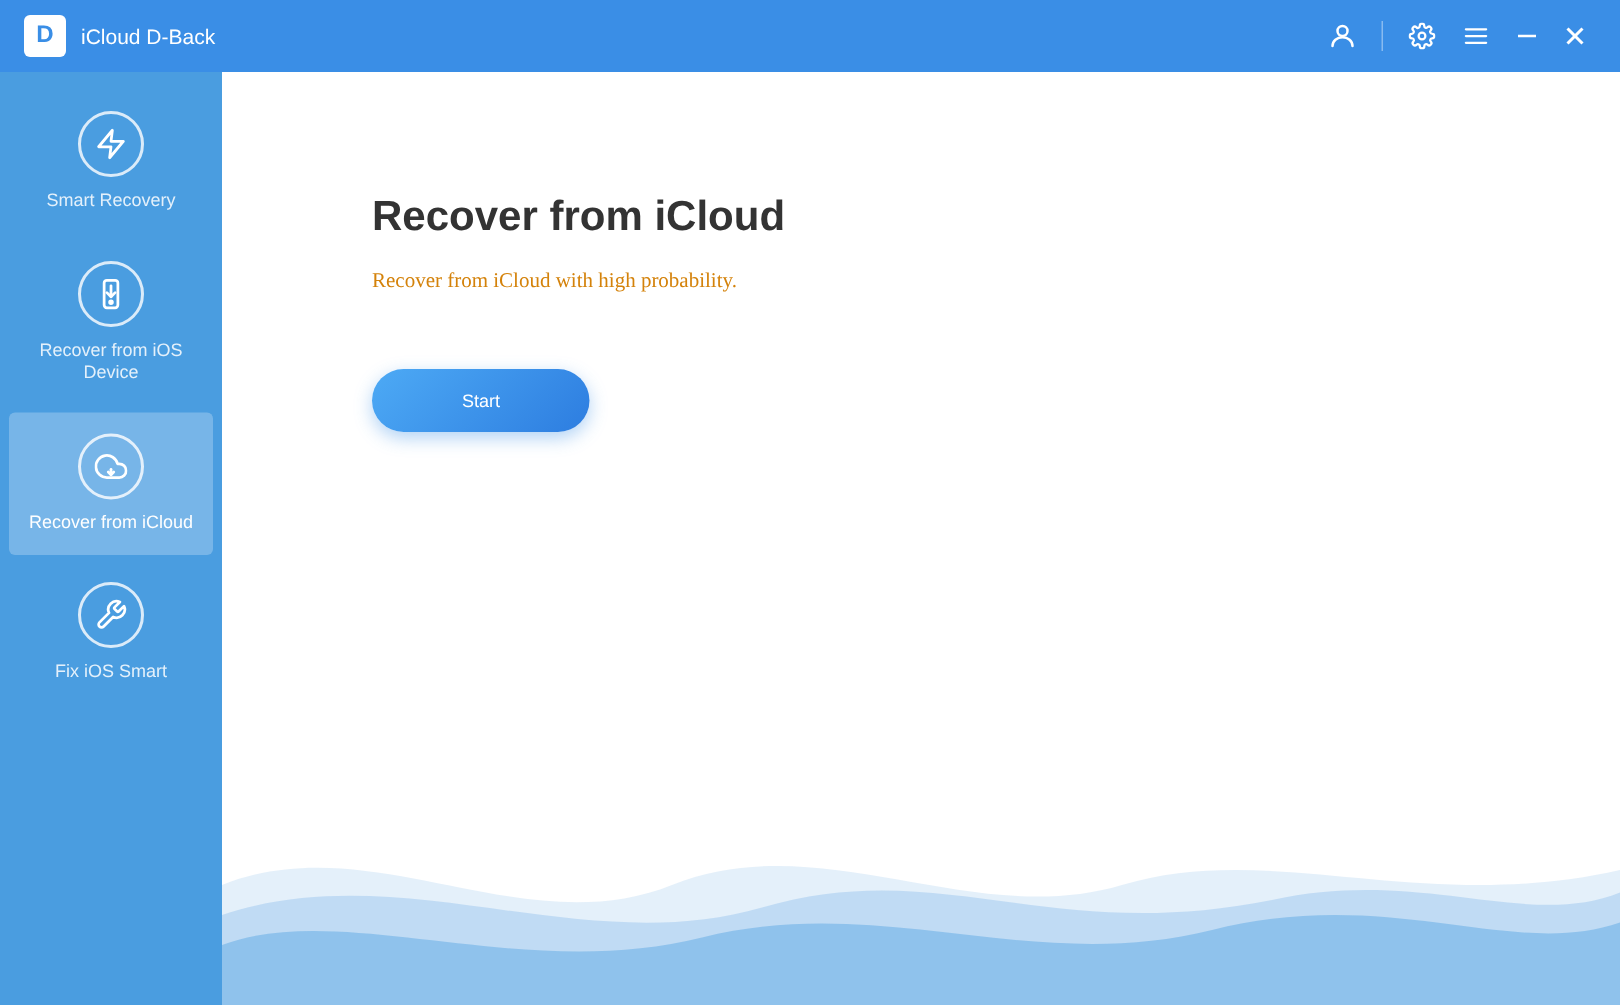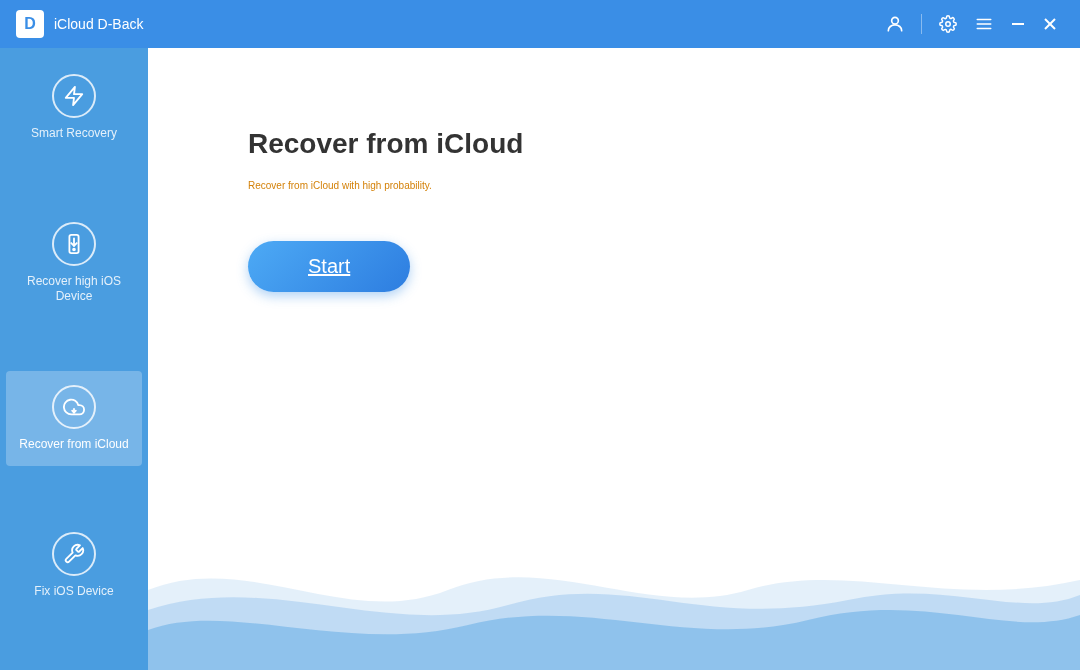--- a/index.html
+++ b/index.html
@@ -65,21 +65,20 @@
     }
 
     
     .sidebar {
       width: 148px;
       background: #4a9de0;
       display: flex;
       flex-direction: column;
       padding-top: 10px;
       flex-shrink: 0;
-      gap: 48px;
     }
     .sidebar-item {
       display: flex;
       flex-direction: column;
       align-items: center;
       padding: 14px 10px;
       cursor: pointer;
       color: rgba(255,255,255,0.85);
       font-size: 12px;
       text-align: center;
@@ -117,35 +116,35 @@
       flex: 1;
       padding: 80px 60px 40px 100px;
     }
     .content-title {
       font-size: 28px;
       font-weight: 600;
       color: #333;
       margin-bottom: 20px;
     }
     .content-subtitle {
-      font-size: 10px;
+      font-size: 14px;
       color: #d4820a;
       margin-bottom: 50px;
+      font-family: Liberation Serif, serif;
     }
     .start-btn {
       background: linear-gradient(135deg, #4daaf5, #2d7de0);
       color: white;
       border: none;
       border-radius: 28px;
       padding: 14px 60px;
-      font-size: 20px;
+      font-size: 12px;
       cursor: pointer;
       box-shadow: 0 4px 12px rgba(58,142,230,0.4);
       transition: opacity 0.15s;
-      text-decoration: underline;
     }
 
     
     .wave-container {
       position: absolute;
       bottom: 0;
       left: 0;
       right: 0;
       height: 160px;
       overflow: hidden;
@@ -218,42 +217,42 @@
 
     <div class="sidebar-item">
       <div class="sidebar-item-icon">
         <svg width="22" height="22" viewBox="0 0 24 24" fill="none" stroke="white" stroke-width="2" stroke-linecap="round" stroke-linejoin="round">
           <rect x="7" y="2" width="10" height="20" rx="2"></rect>
           <circle cx="12" cy="18" r="1" fill="white"></circle>
           <line x1="12" y1="6" x2="12" y2="14"></line>
           <polyline points="9 11 12 14 15 11"></polyline>
         </svg>
       </div>
-      <span class="sidebar-item-label">Recover high iOS Device</span>
+      <span class="sidebar-item-label">Recover from iOS Device</span>
     </div>
 
 
     <div class="sidebar-item active">
       <div class="sidebar-item-icon">
         <svg width="22" height="22" viewBox="0 0 24 24" fill="none" stroke="white" stroke-width="2" stroke-linecap="round" stroke-linejoin="round">
           <path d="M18 10h-1.26A8 8 0 1 0 9 20h9a5 5 0 0 0 0-10z"></path>
           <polyline points="12 14 12 18"></polyline>
           <polyline points="10 16 12 18 14 16"></polyline>
         </svg>
       </div>
       <span class="sidebar-item-label">Recover from iCloud</span>
     </div>
 
     <div class="sidebar-item">
       <div class="sidebar-item-icon">
         <svg width="22" height="22" viewBox="0 0 24 24" fill="none" stroke="white" stroke-width="2" stroke-linecap="round" stroke-linejoin="round">
           <path d="M14.7 6.3a1 1 0 0 0 0 1.4l1.6 1.6a1 1 0 0 0 1.4 0l3.77-3.77a6 6 0 0 1-7.94 7.94l-6.91 6.91a2.12 2.12 0 0 1-3-3l6.91-6.91a6 6 0 0 1 7.94-7.94l-3.76 3.76z"></path>
         </svg>
       </div>
-      <span class="sidebar-item-label">Fix iOS Device</span>
+      <span class="sidebar-item-label">Fix iOS Smart</span>
     </div>
 
   </div>
 
   <div class="content">
     <div class="content-body">
       <h1 class="content-title">Recover from iCloud</h1>
       <p class="content-subtitle">Recover from iCloud with high probability.</p>
       <button class="start-btn">Start</button>
     </div>

